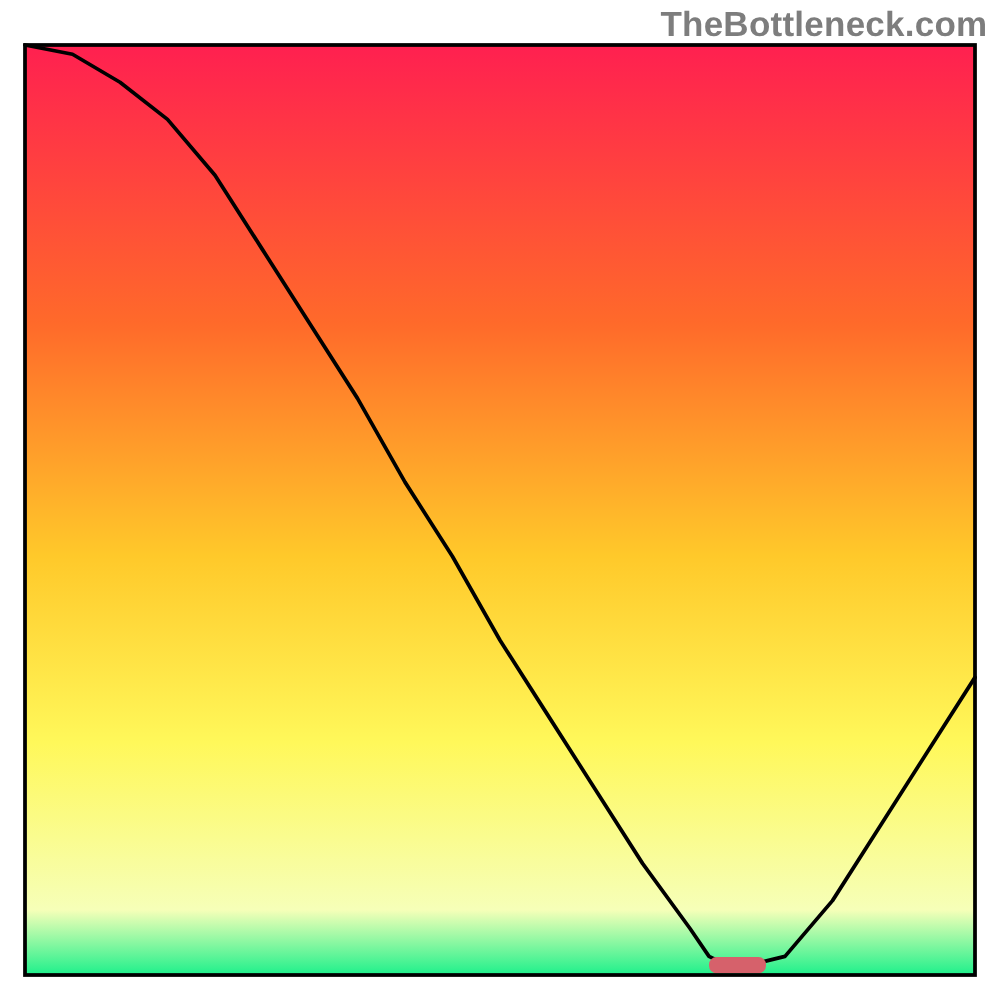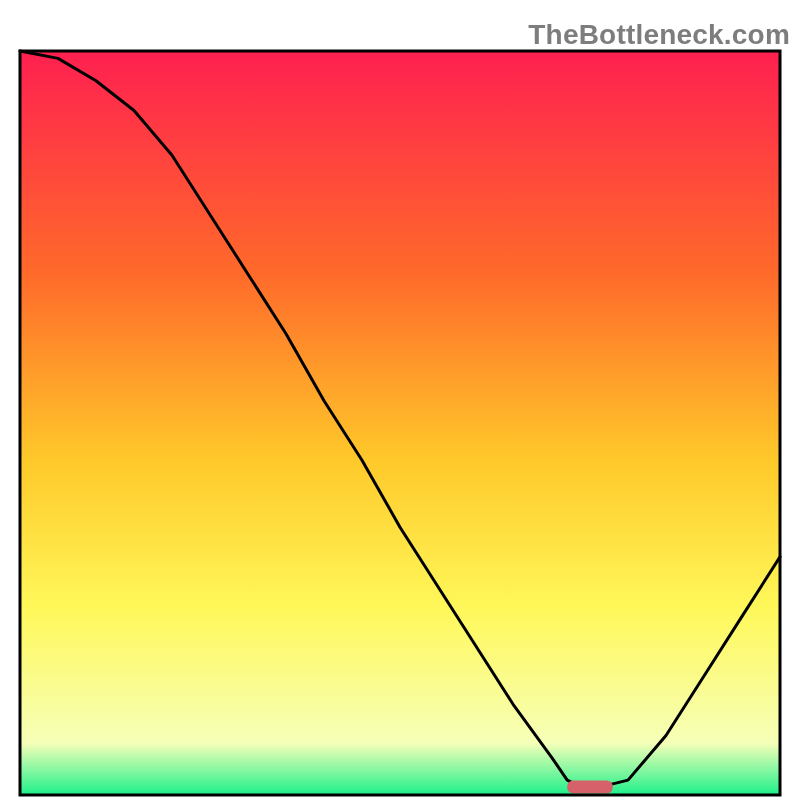--- a/index.html
+++ b/index.html
@@ -8,21 +8,20 @@
     width: 800px;
     height: 800px;
     background: #ffffff;
     font-family: Arial, Helvetica, sans-serif;
     overflow: hidden;
   }
   .stage {
     position: relative;
     width: 800px;
     height: 768px;
-    margin-top: 15px;
   }
   .watermark {
     position: absolute;
     top: 4px;
     right: 10px;
     font-size: 28px;
     font-weight: 600;
     color: #7d7d7d;
     letter-spacing: 0.2px;
   }

